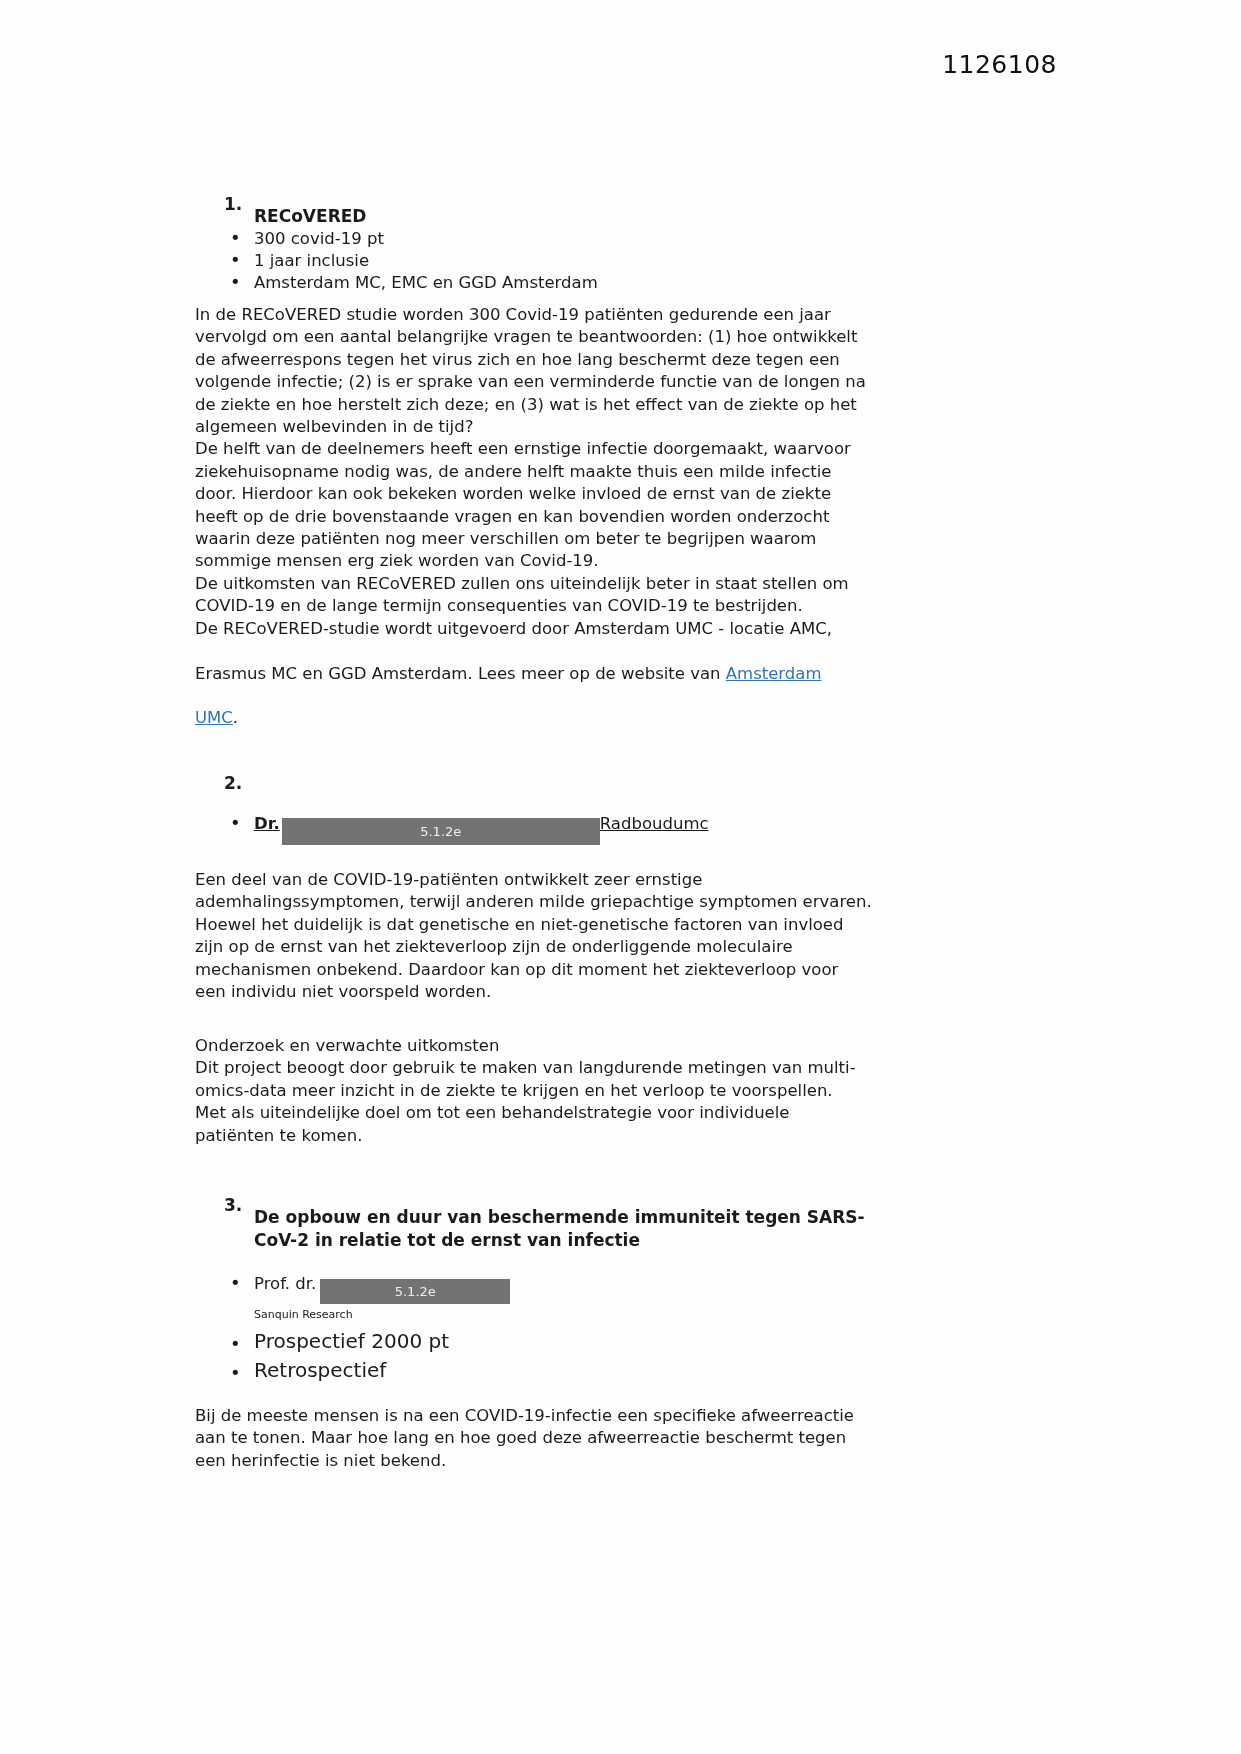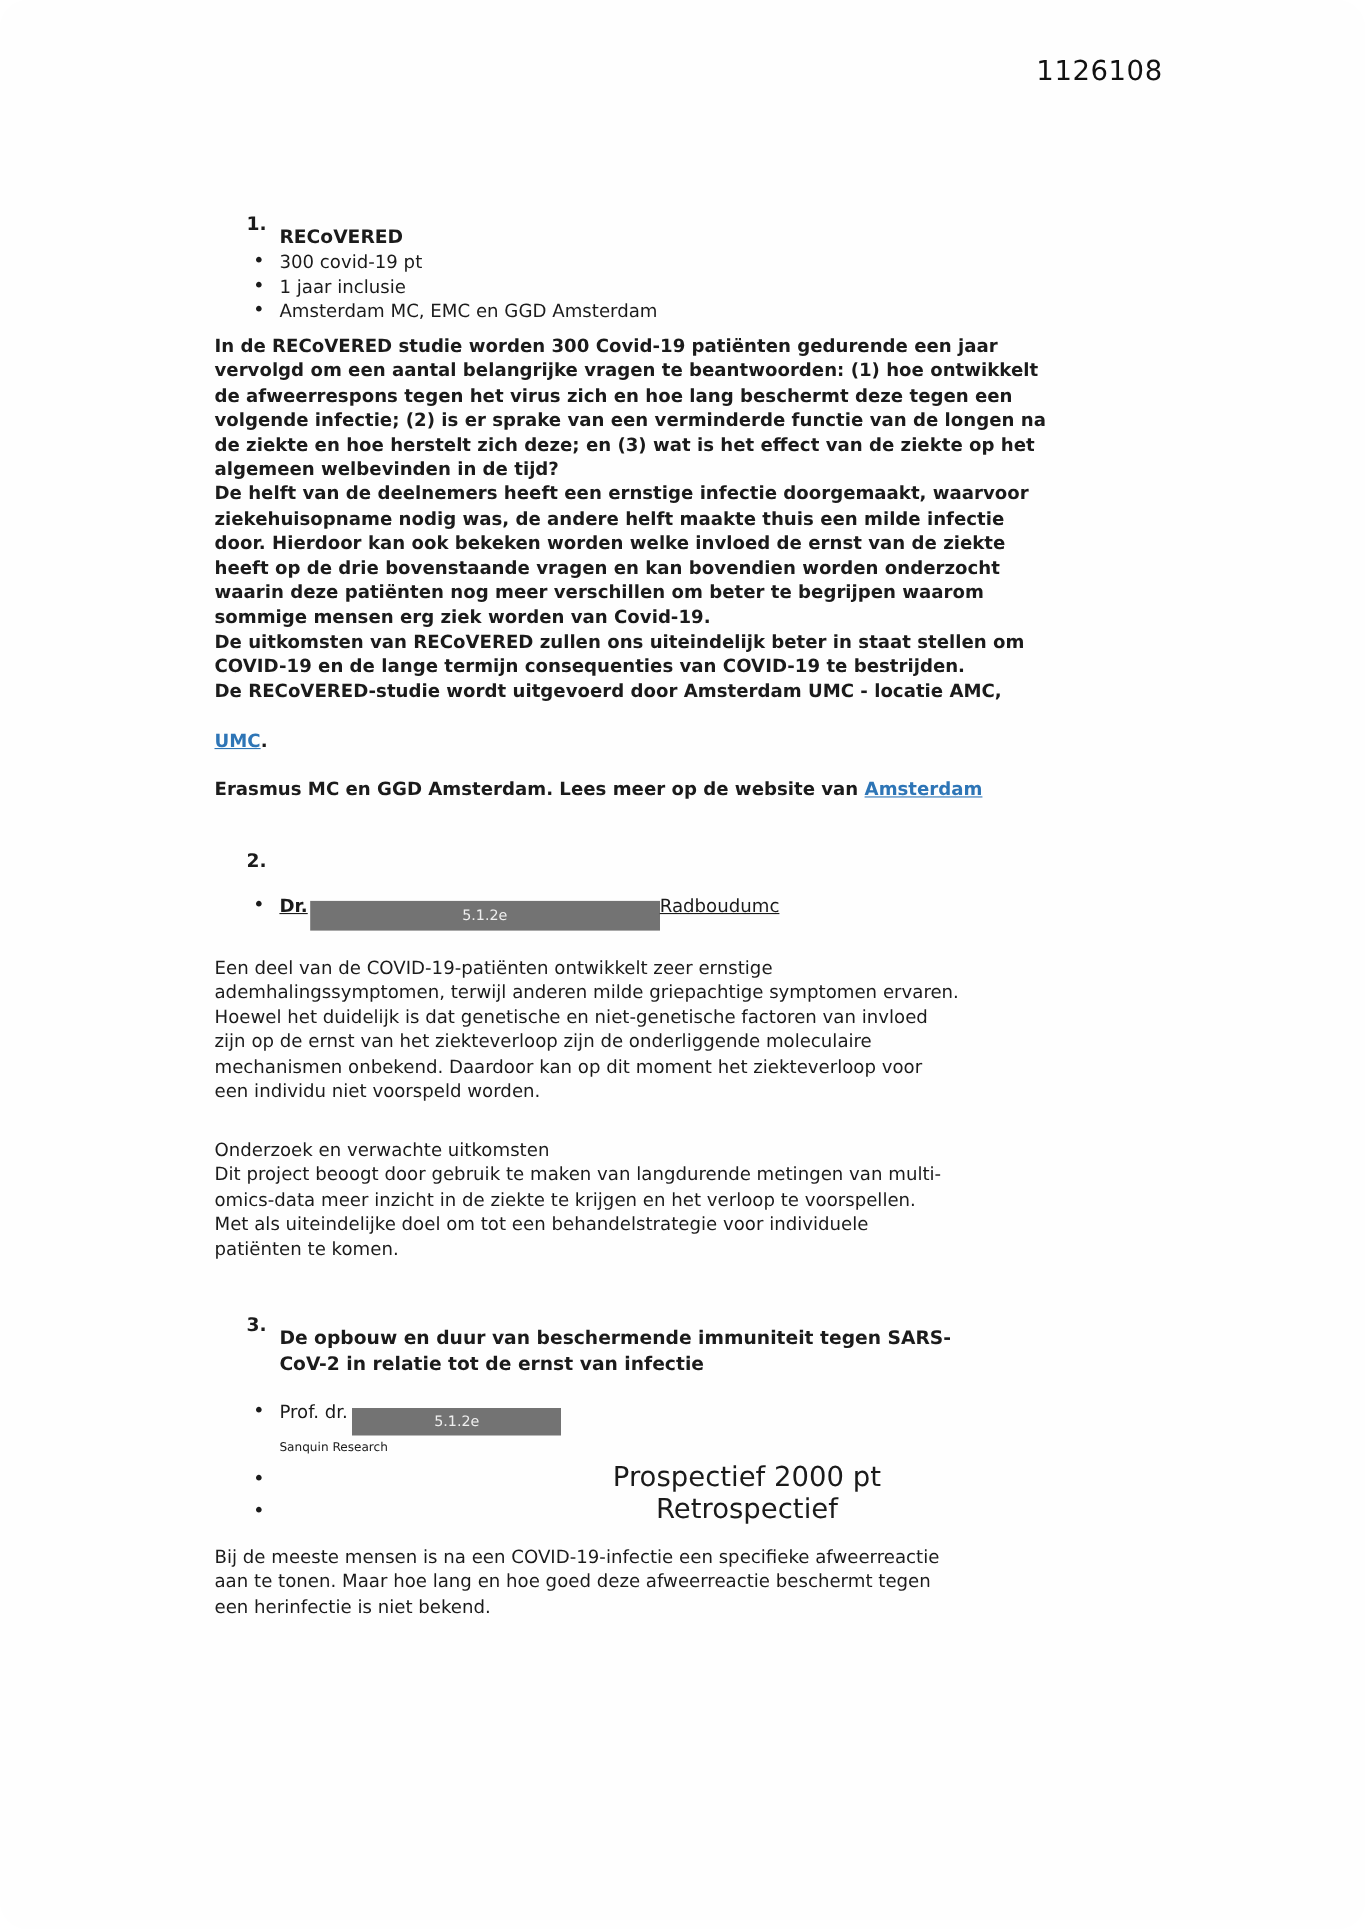--- a/index.html
+++ b/index.html
@@ -36,21 +36,21 @@
     position:relative;
     padding-left:30px;
     font-size:16.5px; line-height:22.4px;
   }
   .bullet::before {
     content:"\2022";
     position:absolute; left:6px; top:-1px;
     font-size:18px;
   }
   .bullet.large {
-    font-size:25px; line-height:29px;text-align:center;
+    font-size:20px; line-height:29px;
   }
   .bullet.large::before { top:2px; }
   .cont { padding-left:30px; font-size:11px; line-height:22.4px; }
   .bold { font-weight:bold; }
   .redact {
     display:inline-block;
     background:var(--redaction_bg,#737373);
     color:var(--redaction_text,#efefef);
     font-size:13px;
     text-align:center;
@@ -75,41 +75,41 @@
   <div class="abs" style="top:193px; left:224px; width:860px;">
     <div class="hrow">
       <span class="hnum">1.</span>
       <span class="htitle">RECoVERED</span>
     </div>
     <div class="bullet">300 covid-19 pt</div>
     <div class="bullet">1 jaar inclusie</div>
     <div class="bullet">Amsterdam MC, EMC en GGD Amsterdam</div>
   </div>
 
-  <div class="abs" style="top:304px; left:195px; width:845px;font-weight:bold;">
+  <div class="abs" style="top:304px; left:195px; width:845px;">
     <div class="lines">In de RECoVERED studie worden 300 Covid-19 patiënten gedurende een jaar
 vervolgd om een aantal belangrijke vragen te beantwoorden: (1) hoe ontwikkelt
 de afweerrespons tegen het virus zich en hoe lang beschermt deze tegen een
 volgende infectie; (2) is er sprake van een verminderde functie van de longen na
 de ziekte en hoe herstelt zich deze; en (3) wat is het effect van de ziekte op het
 algemeen welbevinden in de tijd?
 De helft van de deelnemers heeft een ernstige infectie doorgemaakt, waarvoor
 ziekehuisopname nodig was, de andere helft maakte thuis een milde infectie
 door. Hierdoor kan ook bekeken worden welke invloed de ernst van de ziekte
 heeft op de drie bovenstaande vragen en kan bovendien worden onderzocht
 waarin deze patiënten nog meer verschillen om beter te begrijpen waarom
 sommige mensen erg ziek worden van Covid-19.
 De uitkomsten van RECoVERED zullen ons uiteindelijk beter in staat stellen om
 COVID-19 en de lange termijn consequenties van COVID-19 te bestrijden.
 De RECoVERED-studie wordt uitgevoerd door Amsterdam UMC - locatie AMC,</div>
     <div class="line">
-      <a class="doclink">UMC</a><span>.</span>
+      <span>Erasmus MC en GGD Amsterdam. Lees meer op de website van </span><a class="doclink">Amsterdam</a>
     </div>
     <div class="line">
-      <span>Erasmus MC en GGD Amsterdam. Lees meer op de website van </span><a class="doclink">Amsterdam</a>
+      <a class="doclink">UMC</a><span>.</span>
     </div>
   </div>
 
   <div class="abs" style="top:772px; left:224px; width:880px;">
     <div class="hrow">
       <span class="hnum">2.</span>
     </div>
     <div class="bullet mt2">
       <span class="bold">Dr.</span><span class="redact w1"><span>5.1.2e</span></span><span>Radboudumc</span>
     </div>

